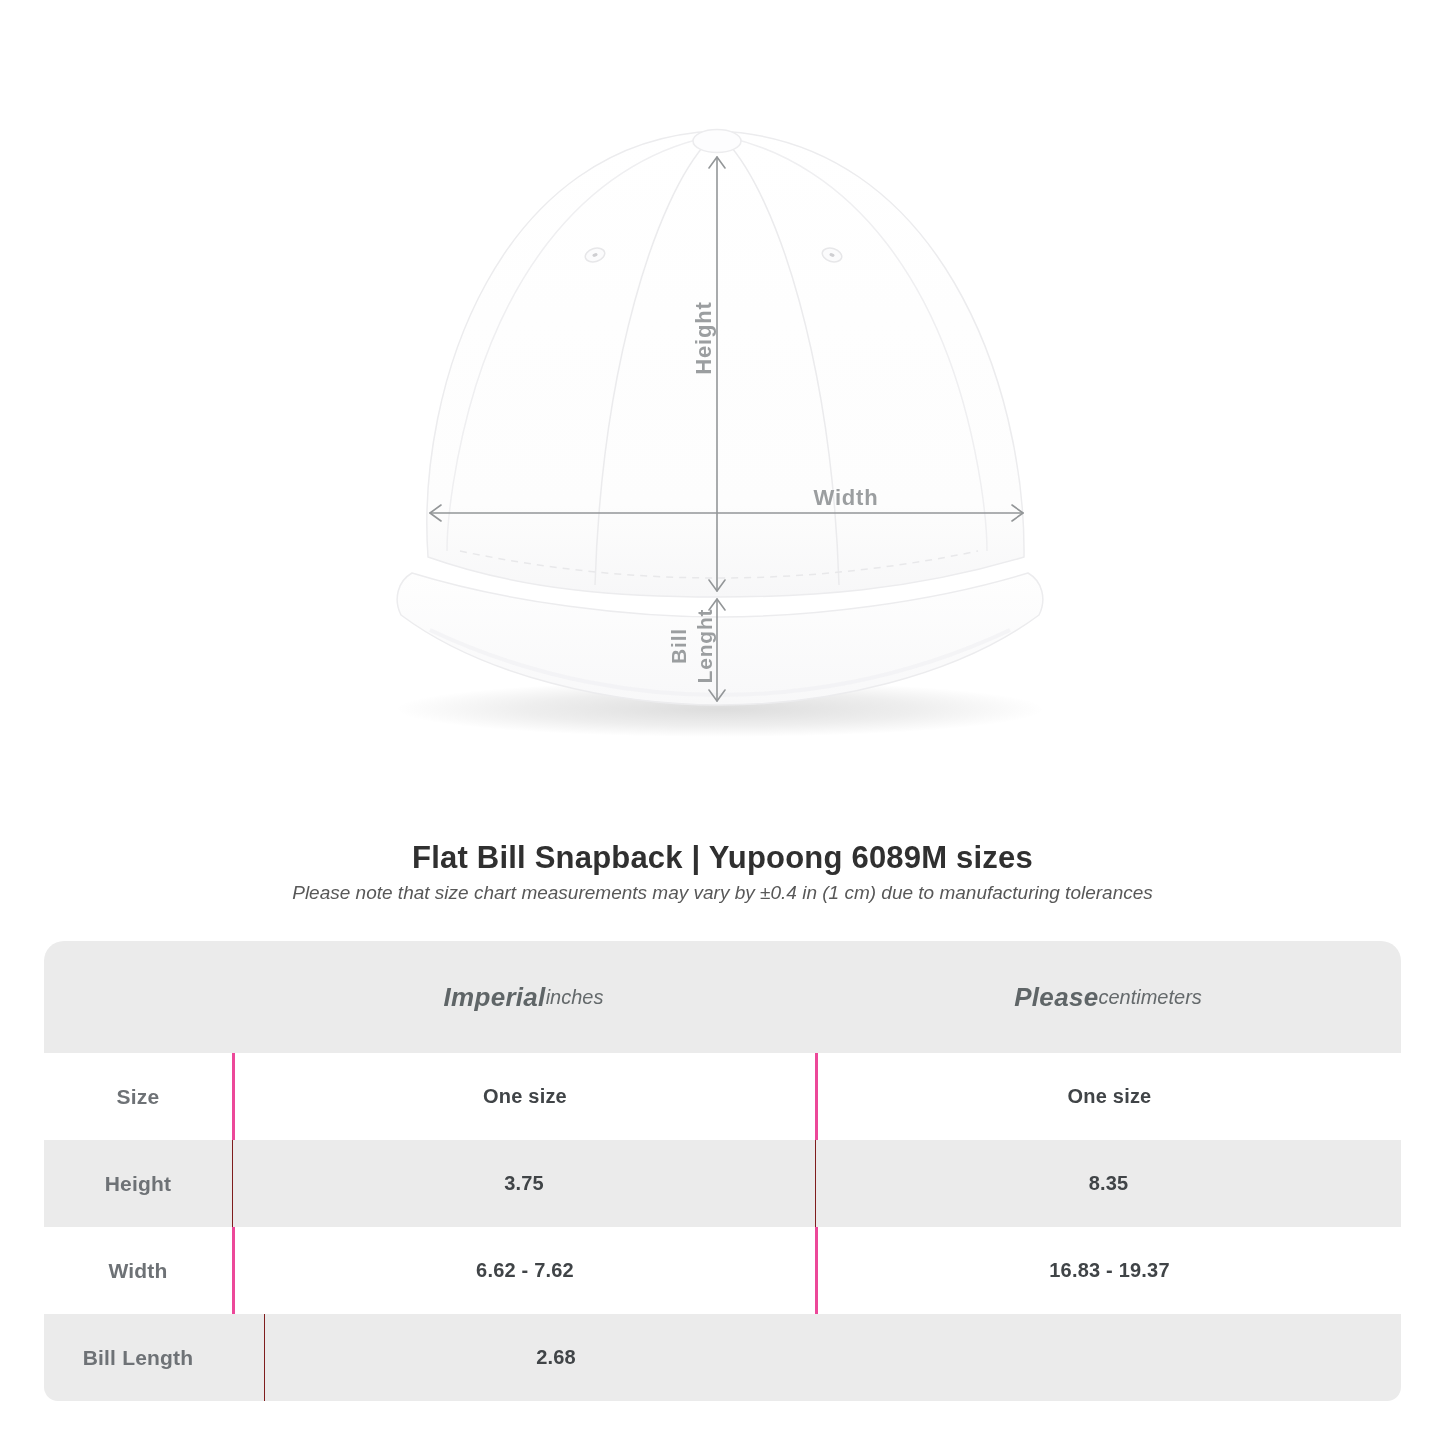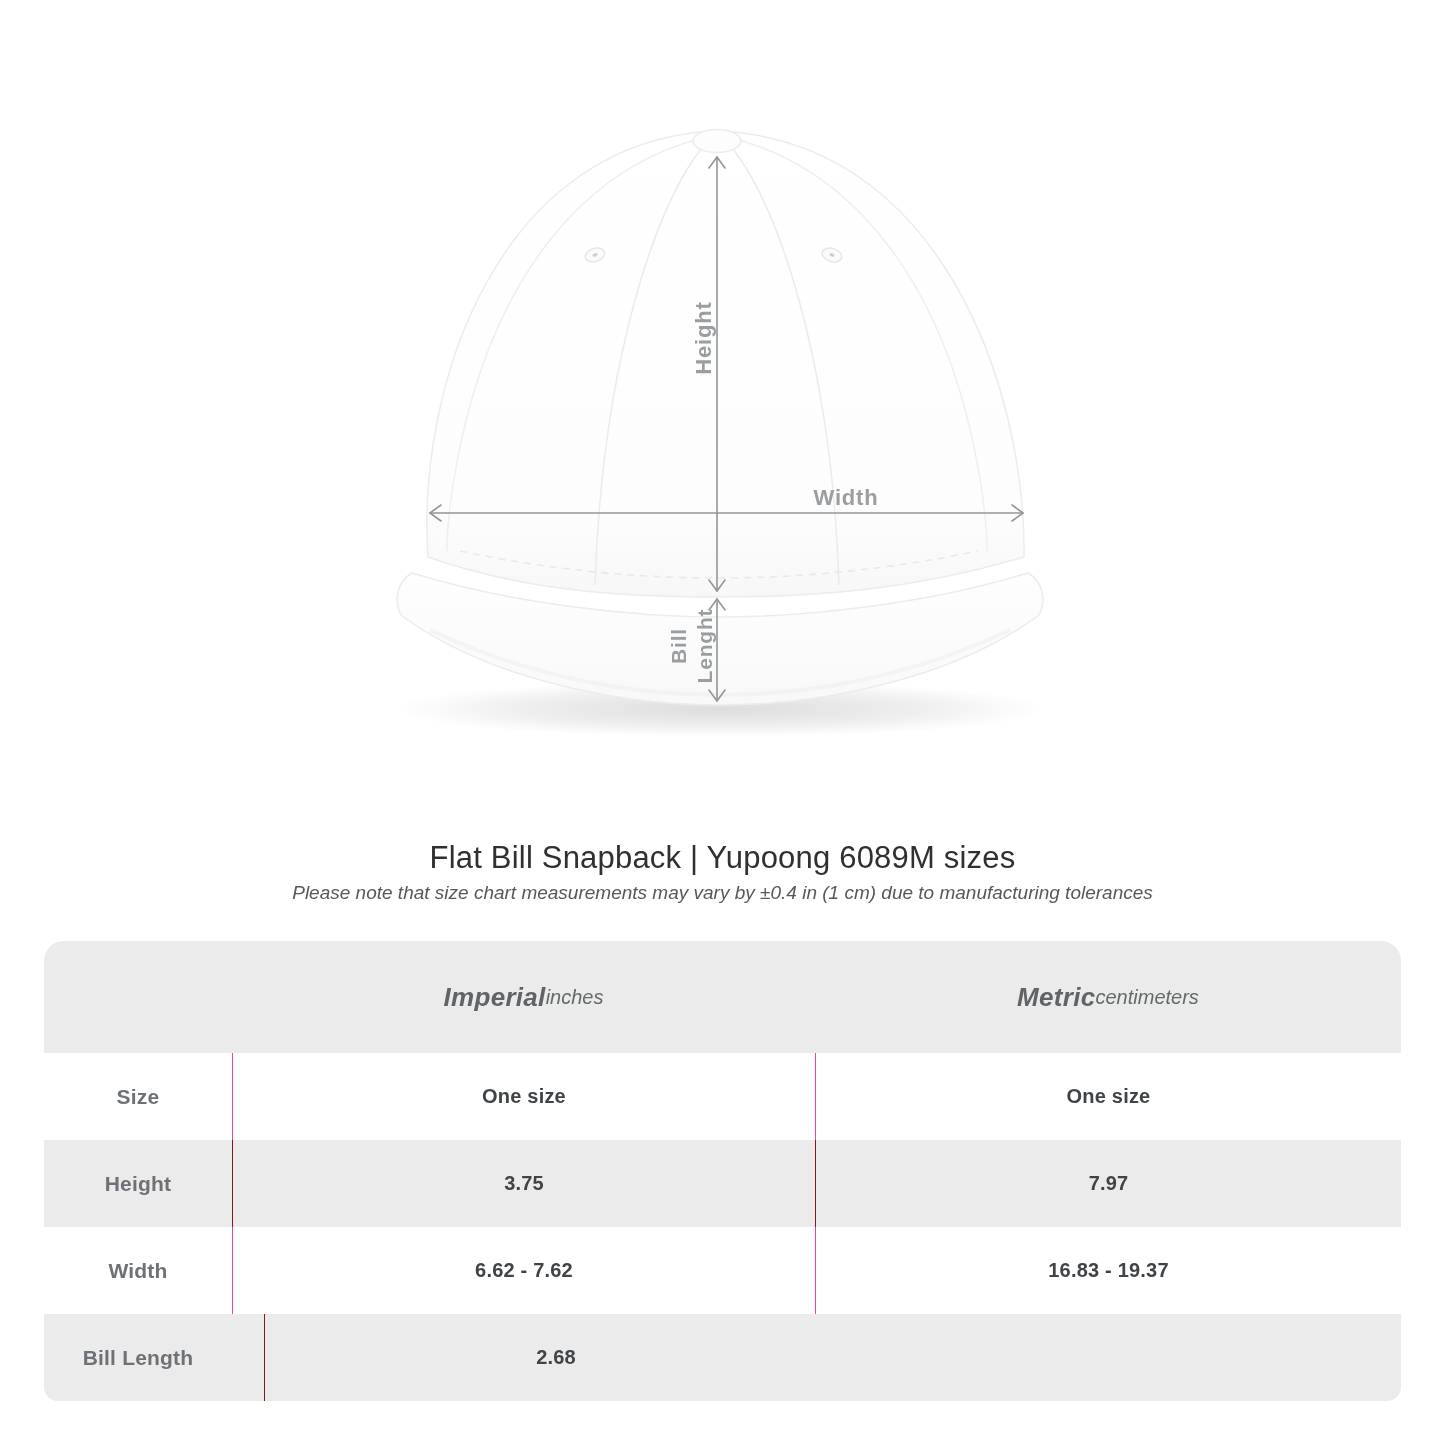--- a/index.html
+++ b/index.html
@@ -16,21 +16,21 @@
     width: 660px; height: 645px;
   }
   .title-block {
     position: absolute;
     left: 0; top: 840px;
     width: 1445px;
     text-align: center;
   }
   .page-title {
     font-size: 31px;
-    font-weight: normal;
+    font-weight: bold;
     color: #303030;
     line-height: 36px;
     letter-spacing: 0.2px;
   }
   .page-subtitle {
     margin-top: 5px;
     font-size: 19px;
     font-style: italic;
     color: #585858;
     line-height: 24px;
@@ -72,21 +72,21 @@
     grid-template-columns: 188px 583px 586px;
     height: 87px;
   }
   .trow.alt { background: #ebebeb; }
   .trow.last { border-radius: 0 0 14px 14px; overflow: hidden; gap: 32px; }
   .tcell {
     display: flex;
     align-items: center;
     justify-content: center;
   }
-  .trow .tcell + .tcell { border-left: 1px solid #ec4899; }
+  .trow .tcell + .tcell { border-left: 3px solid #ec4899; }
   .trow.alt .tcell + .tcell { border-left: 1px solid #7f1d1d; }
   .row-label {
     font-size: 21px;
     font-weight: bold;
     color: #6e7276;
     letter-spacing: 0.2px;
   }
   .row-value {
     font-size: 20px;
     font-weight: bold;
@@ -185,21 +185,21 @@
 </div>
 
 <div class="size-table">
   <div class="thead">
     <div class="hcell"></div>
     <div class="hcell">
       <div class="unit-name">Imperial</div>
       <div class="unit-sub">inches</div>
     </div>
     <div class="hcell">
-      <div class="unit-name">Metric</div>
+      <div class="unit-name">Please</div>
       <div class="unit-sub">centimeters</div>
     </div>
   </div>
 
   <div class="trow">
     <div class="tcell">
         <span class="row-label">Size</span>
       </div>
     <div class="tcell">
         <span class="row-value">One size</span>
@@ -210,21 +210,21 @@
   </div>
 
   <div class="trow alt">
     <div class="tcell">
         <span class="row-label">Height</span>
       </div>
     <div class="tcell">
         <span class="row-value">3.75</span>
       </div>
     <div class="tcell">
-        <span class="row-value">7.97</span>
+        <span class="row-value">8.35</span>
       </div>
   </div>
 
   <div class="trow">
     <div class="tcell">
         <span class="row-label">Width</span>
       </div>
     <div class="tcell">
         <span class="row-value">6.62 - 7.62</span>
       </div>

